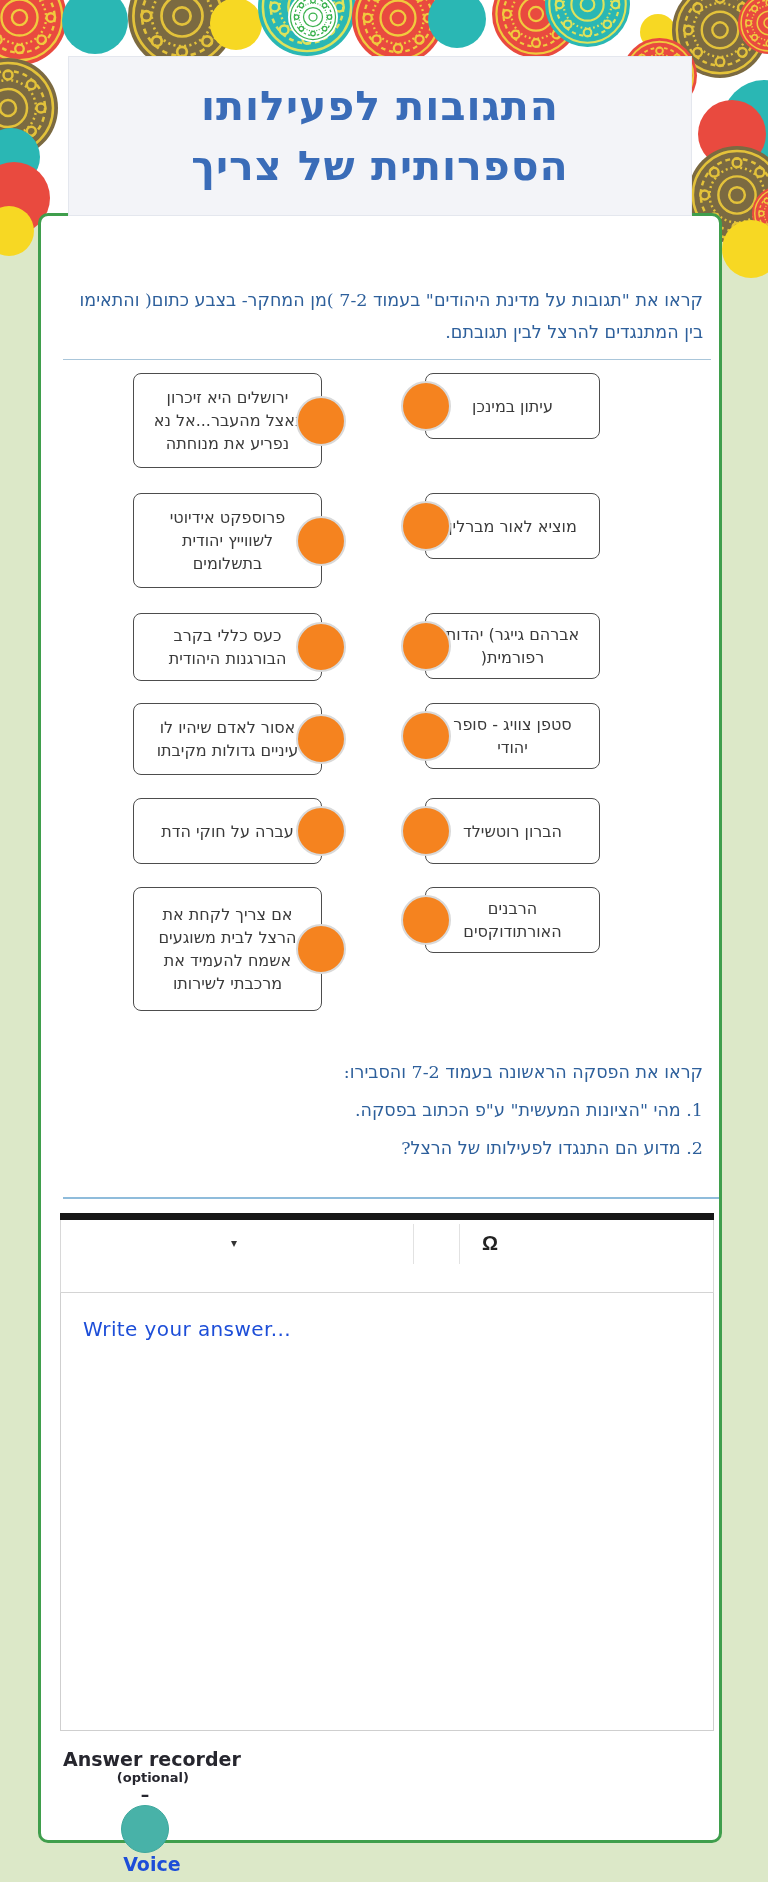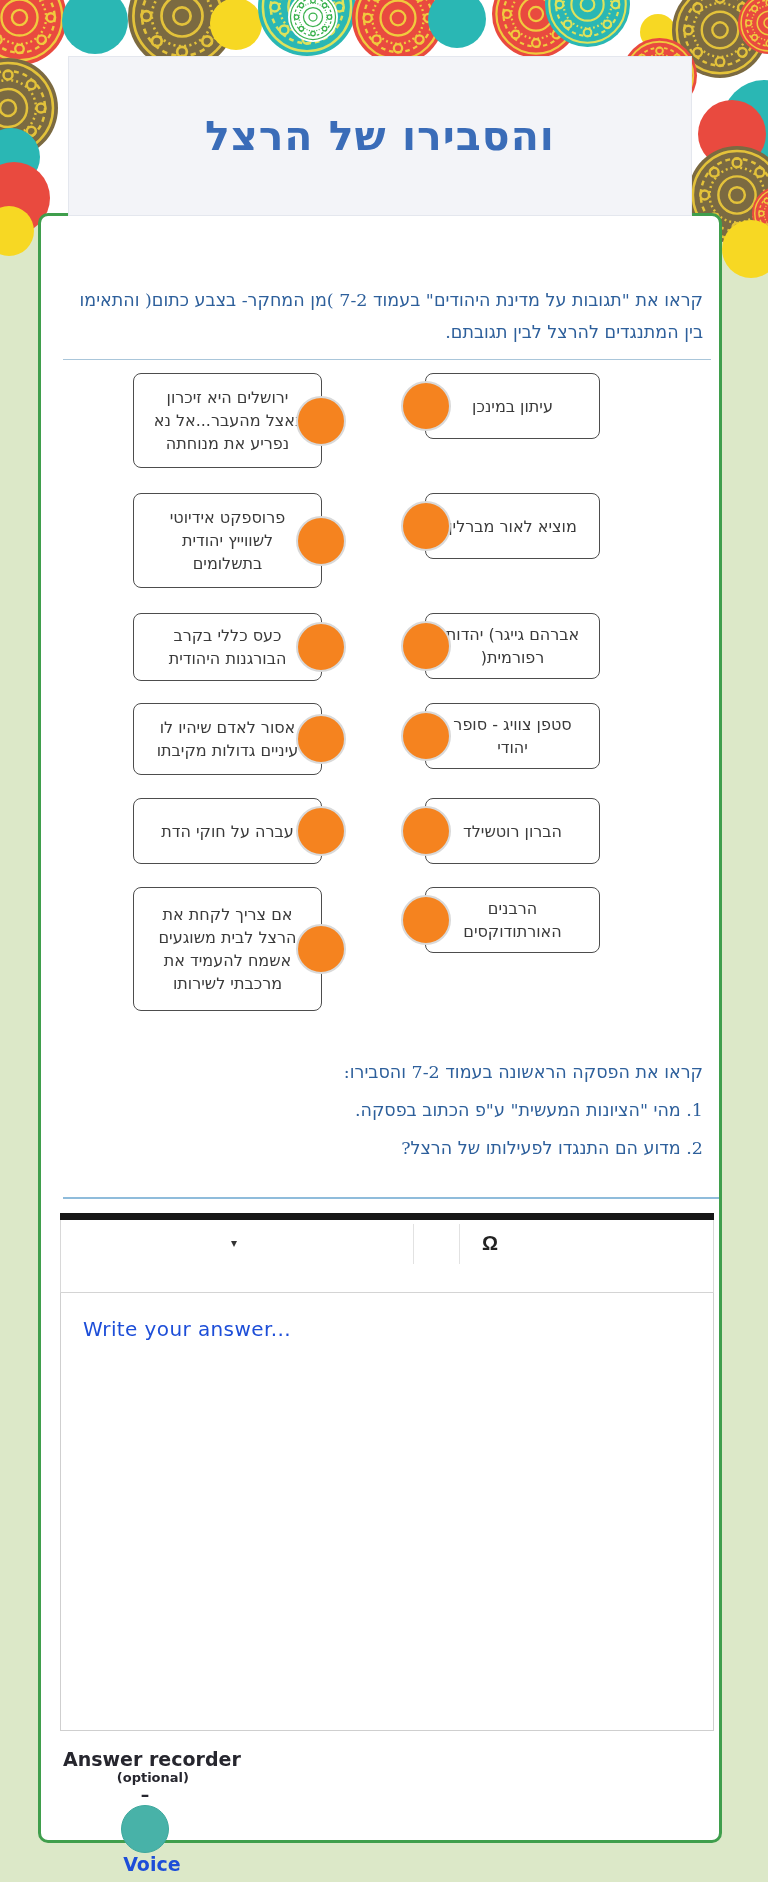--- a/index.html
+++ b/index.html
@@ -333,21 +333,22 @@
             <circle cx="26.7" cy="26.7" r="4.5"></circle>
             <circle cx="50.0" cy="17.0" r="4.5"></circle>
             <circle cx="73.3" cy="26.7" r="4.5"></circle>
           </g>
         </svg>
       </div>
       <div class="decor" style="left: 722px; top: 220px; width: 58px; height: 58px; background: rgb(247, 216, 35);"></div>
     </div>
 
   <div id="title-banner">
-    <div class="title-line">והסבירו של הרצל</div>
+    <div class="title-line">התגובות לפעילותו</div>
+    <div class="title-line">הספרותית של צריך</div>
   </div>
 
   <div id="card">
 
     <div id="intro-text" class="heb-blue">קראו את "תגובות על מדינת היהודים" בעמוד 7-2 )מן המחקר- בצבע כתום( והתאימו בין המתנגדים להרצל לבין תגובתם.</div>
 
     <div class="divider1"></div>
 
     <div class="match-row" style="top:157px;">
       <div class="lbox-wrap">

